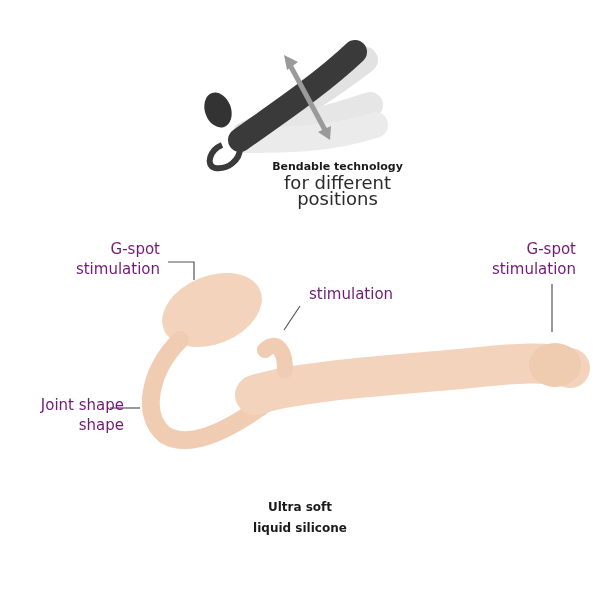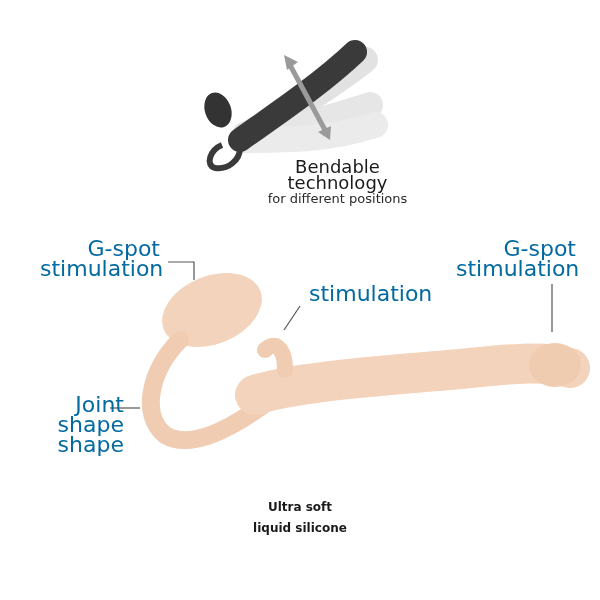--- a/index.html
+++ b/index.html
@@ -1,23 +1,23 @@
 <!DOCTYPE html>
 <html><head>
 <meta charset="utf-8">
 <style>
   html, body { margin: 0; padding: 0; background: #ffffff; }
   body { width: 600px; height: 600px; position: relative; overflow: hidden;
          font-family: "DejaVu Sans", sans-serif; color: #1a1a1a; }
   .abs { position: absolute; }
-  .label { font-size: 22px; line-height: 20px; color: #0369a1; }
+  .label { font-size: 15px; line-height: 20px; color: #701a75; }
   .right { text-align: right; }
   .center { text-align: center; }
-  .caption-title { font-size: 18px; font-weight: normal; line-height: 16px; }
-  .caption-sub { font-size: 13px; line-height: 16px; color: #2a2a2a; }
+  .caption-title { font-size: 11px; font-weight: bold; line-height: 16px; }
+  .caption-sub { font-size: 18px; line-height: 16px; color: #2a2a2a; }
   .bottom-caption { font-size: 12px; font-weight: bold; line-height: 21px; }
   svg { position: absolute; left: 0; top: 0; }
 </style>
 </head>
 <body>
 
 <div class="abs" style="left:0;top:0;width:600px;height:200px;">
   <svg width="600" height="200" viewBox="0 0 600 200">
 
     <path d="M245 135 C275 120 320 95 365 60" stroke="#e2e2e2" stroke-width="26" fill="none" stroke-linecap="round"></path>

